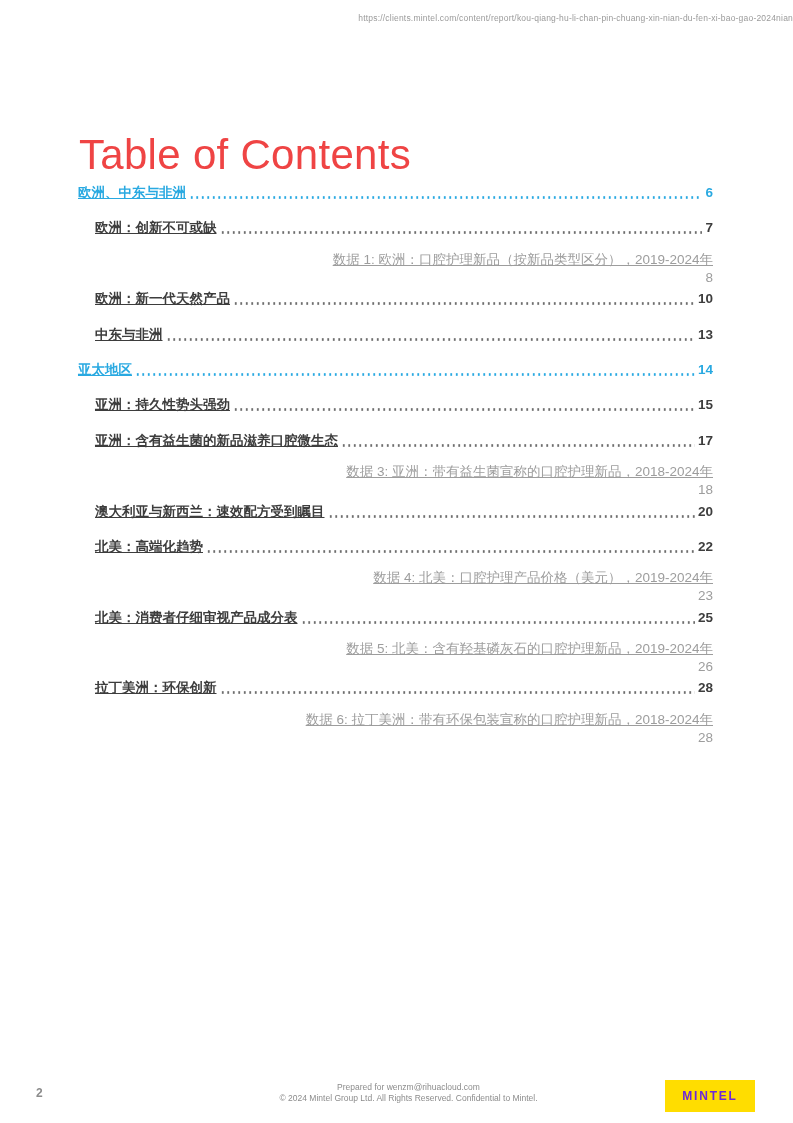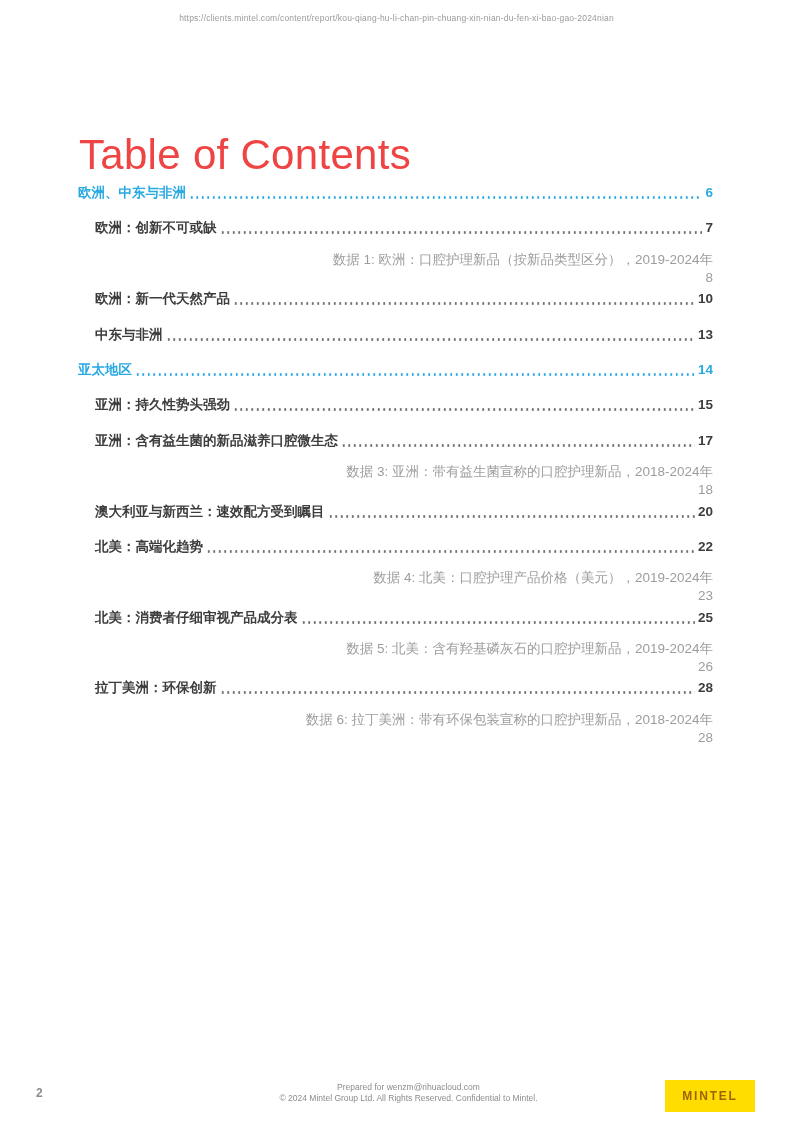--- a/index.html
+++ b/index.html
@@ -3,35 +3,35 @@
 <meta charset="utf-8">
 <style>
   * { margin:0; padding:0; box-sizing:border-box; }
   html,body { background:#ffffff; }
   body {
     width:793px; height:1123px; position:relative; overflow:hidden;
     font-family:"Liberation Sans","DejaVu Sans",sans-serif;
   }
   .url-bar {
     position:absolute; top:13px; left:0; right:0;
-    text-align:center; font-size:8.5px; color:#9a9a9a; letter-spacing:.2px;
+    text-align:right; font-size:8.5px; color:#9a9a9a; letter-spacing:.2px;
   }
   .doc-title {
     position:absolute; top:131px; left:79px;
     font-size:42px; font-weight:400; color:#ef4444; letter-spacing:.3px;
   }
   .toc {
     position:absolute; top:180px; left:78px; right:80px;
   }
   .toc-row {
     display:flex; align-items:flex-end;
     height:22px; margin-bottom:13.4px;
     font-size:13.5px; line-height:18px; cursor:pointer;
   }
-  .toc-row .label { white-space:nowrap; }
+  .toc-row .label { white-space:nowrap;text-decoration:underline; }
   .toc-row .leader {
     flex:1 1 auto; height:100%; margin:0 3px;
     background-image:radial-gradient(circle, var(--dot) 1.05px, transparent 1.35px);
     background-size:5.5px 3px; background-repeat:repeat-x;
     background-position:left bottom 3px;
   }
   .toc-row .pagenum { white-space:nowrap; }
   .toc-row.section { color:var(--blue); font-weight:700; --dot:var(--blue); }
   .toc-row.heading { color:#3d3d3d;   font-weight:700; padding-left:17px; --dot:#6e6e6e; }
   .toc-row.figure  { color:#9d9d9d;   font-weight:400; padding-left:17px;flex-direction:column; --dot:#b3b3b3; }
@@ -39,21 +39,21 @@
     position:absolute; left:36px; top:1086px;
     font-size:12px; font-weight:700; color:#8c8c8c;
   }
   .footer-center {
     position:absolute; left:0; right:0; top:1082px;
     text-align:center; font-size:8.5px; line-height:10.5px; color:#8c8c8c;margin-left:24px;
   }
   .logo {
     position:absolute; left:665px; top:1080px; width:90px; height:32px;
     background:var(--yellow); display:flex; align-items:center; justify-content:center;
-    color:#a16207; font-size:12px; font-weight:700; letter-spacing:1.8px;
+    color:#6d28d9; font-size:12px; font-weight:700; letter-spacing:1.8px;
   }
 </style>
 </head>
 <body style="--blue: #29a9e1; --yellow: #ffdd00;">
 
 <div class="url-bar">https://clients.mintel.com/content/report/kou-qiang-hu-li-chan-pin-chuang-xin-nian-du-fen-xi-bao-gao-2024nian</div>
 
 <h1 class="doc-title">Table of Contents</h1>
 
 <div class="toc">

